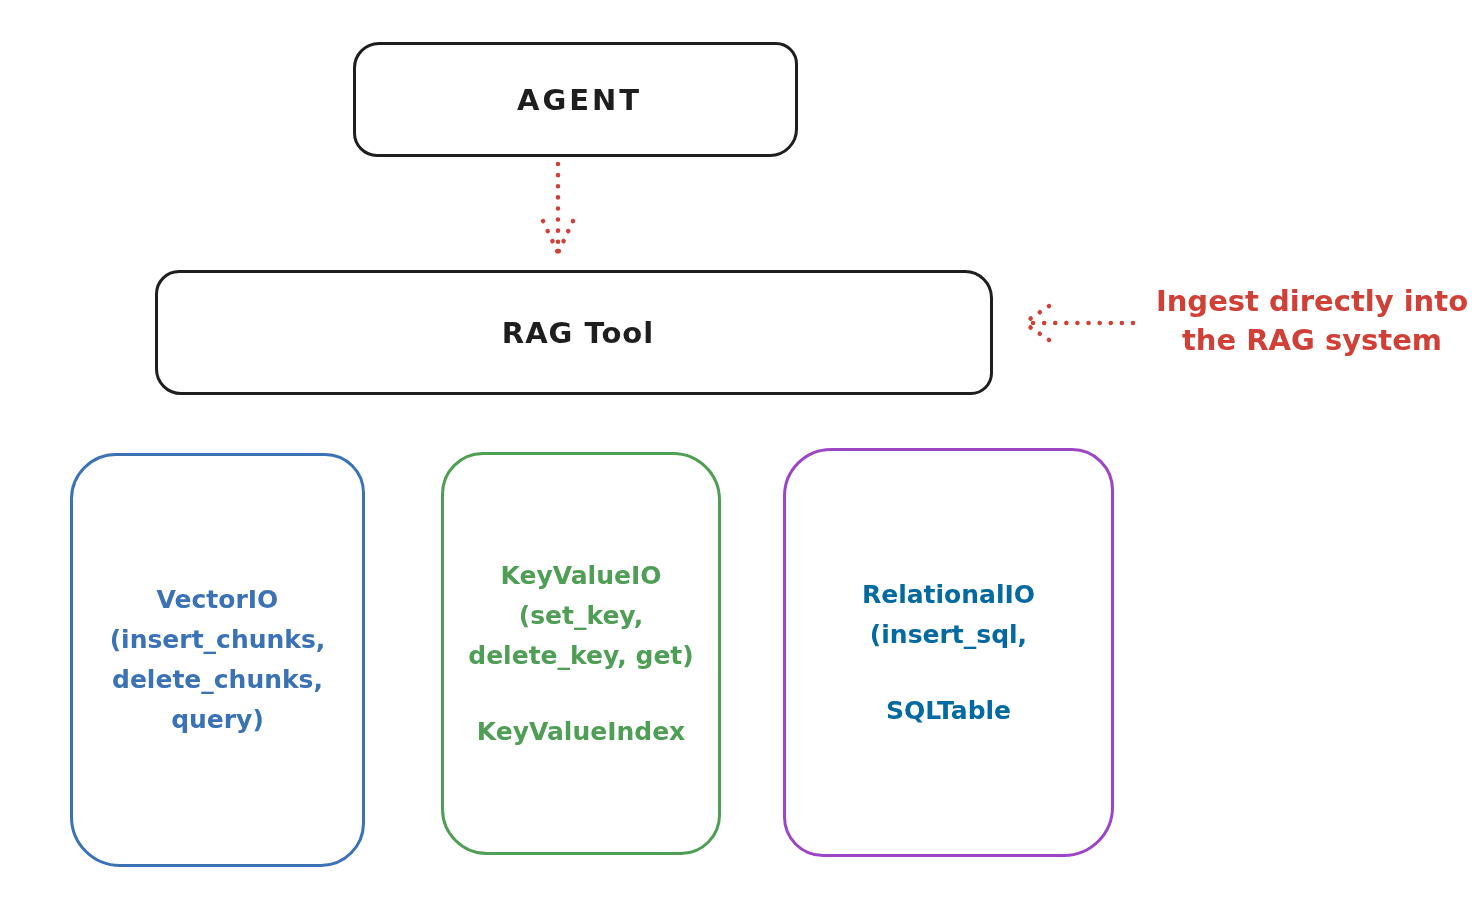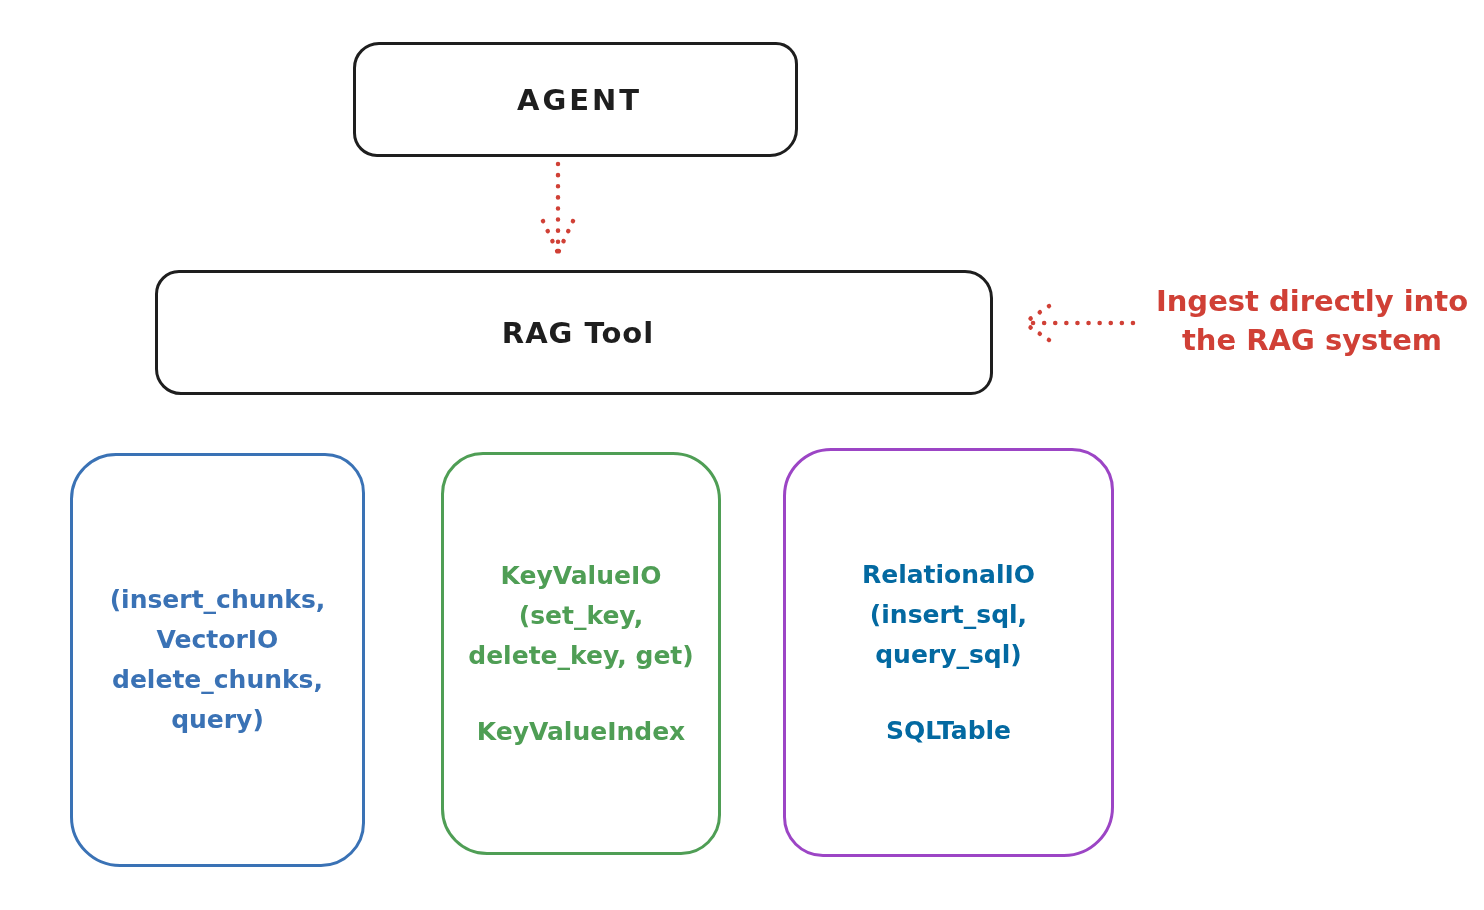--- a/index.html
+++ b/index.html
@@ -127,38 +127,37 @@
     </g>
   </svg>
 
   <div class="annotation">
     <div>Ingest directly into</div>
     <div>the RAG system</div>
   </div>
 
   <div class="backend blue">
     <div class="fn">
+      <div>VectorIO</div>
       <div>(insert_chunks,</div>
-      <div>VectorIO</div>
       <div>delete_chunks,</div>
       <div>query)</div>
     </div>
   </div>
 
   <div class="backend green">
     <div class="fn">
       <div>KeyValueIO</div>
       <div>(set_key,</div>
       <div>delete_key, get)</div>
     </div>
     <div class="idx">KeyValueIndex</div>
   </div>
 
   <div class="backend purple">
     <div class="fn">
       <div>RelationalIO</div>
       <div>(insert_sql,</div>
-      <div>query_sql)</div>
     </div>
     <div class="idx">SQLTable</div>
   </div>
 
 </div>
 
 </body></html>

